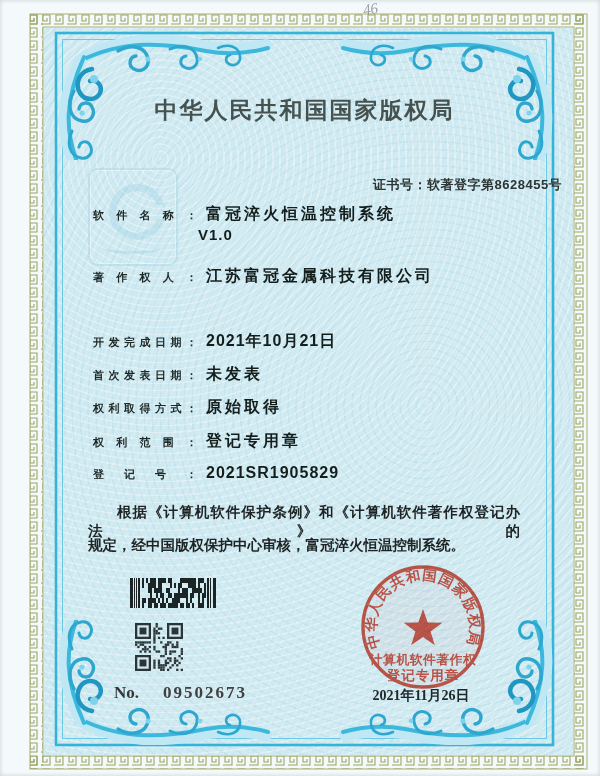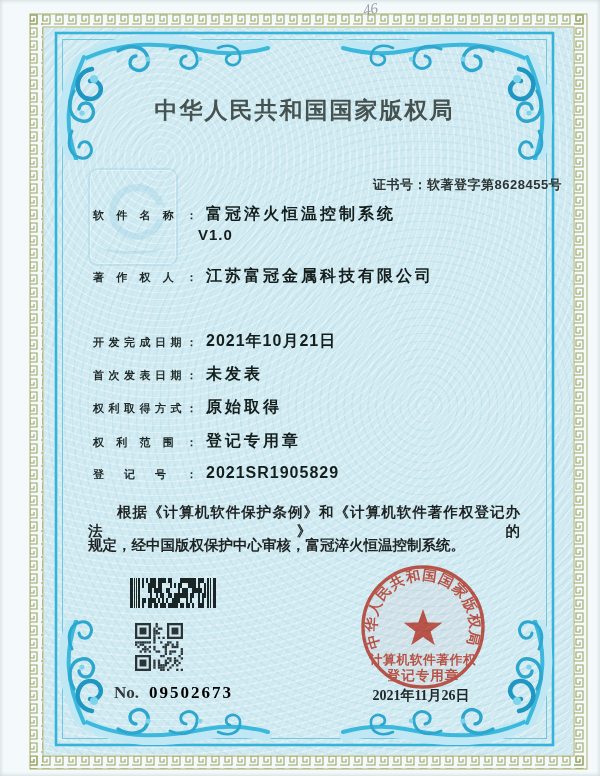--- a/index.html
+++ b/index.html
@@ -71,21 +71,21 @@
     position:absolute;left:88px;width:432px;
     font-size:14.5px;font-weight:bold;color:#1e2423;letter-spacing:0;
   }
   .body-line.l1{text-indent:2em;text-align:justify;text-align-last:justify;}
   .barcode{position:absolute;left:130px;top:578px;}
   .qr{position:absolute;left:135px;top:623px;}
   .no-line{
     position:absolute;left:114px;top:683px;
     font-family:"Liberation Serif","DejaVu Serif",serif;font-size:17px;font-weight:bold;color:#30383a;
   }
-  .no-line .serial{color:#000000;letter-spacing:2px;margin-left:10px;}
+  .no-line .serial{color:#404040;letter-spacing:2px;margin-left:24px;}
   .seal{position:absolute;left:348px;top:552px;mix-blend-mode:multiply;opacity:.95;}
   .seal text{font-family:"Liberation Serif","DejaVu Serif",serif;font-weight:bold;}
   .issue-date{
     position:absolute;left:341px;top:687px;width:160px;text-align:center;
     font-family:"Liberation Serif","DejaVu Serif",serif;
     font-size:14px;font-weight:bold;color:#20282a;
   }
 </style>
 </head>
 <body>

